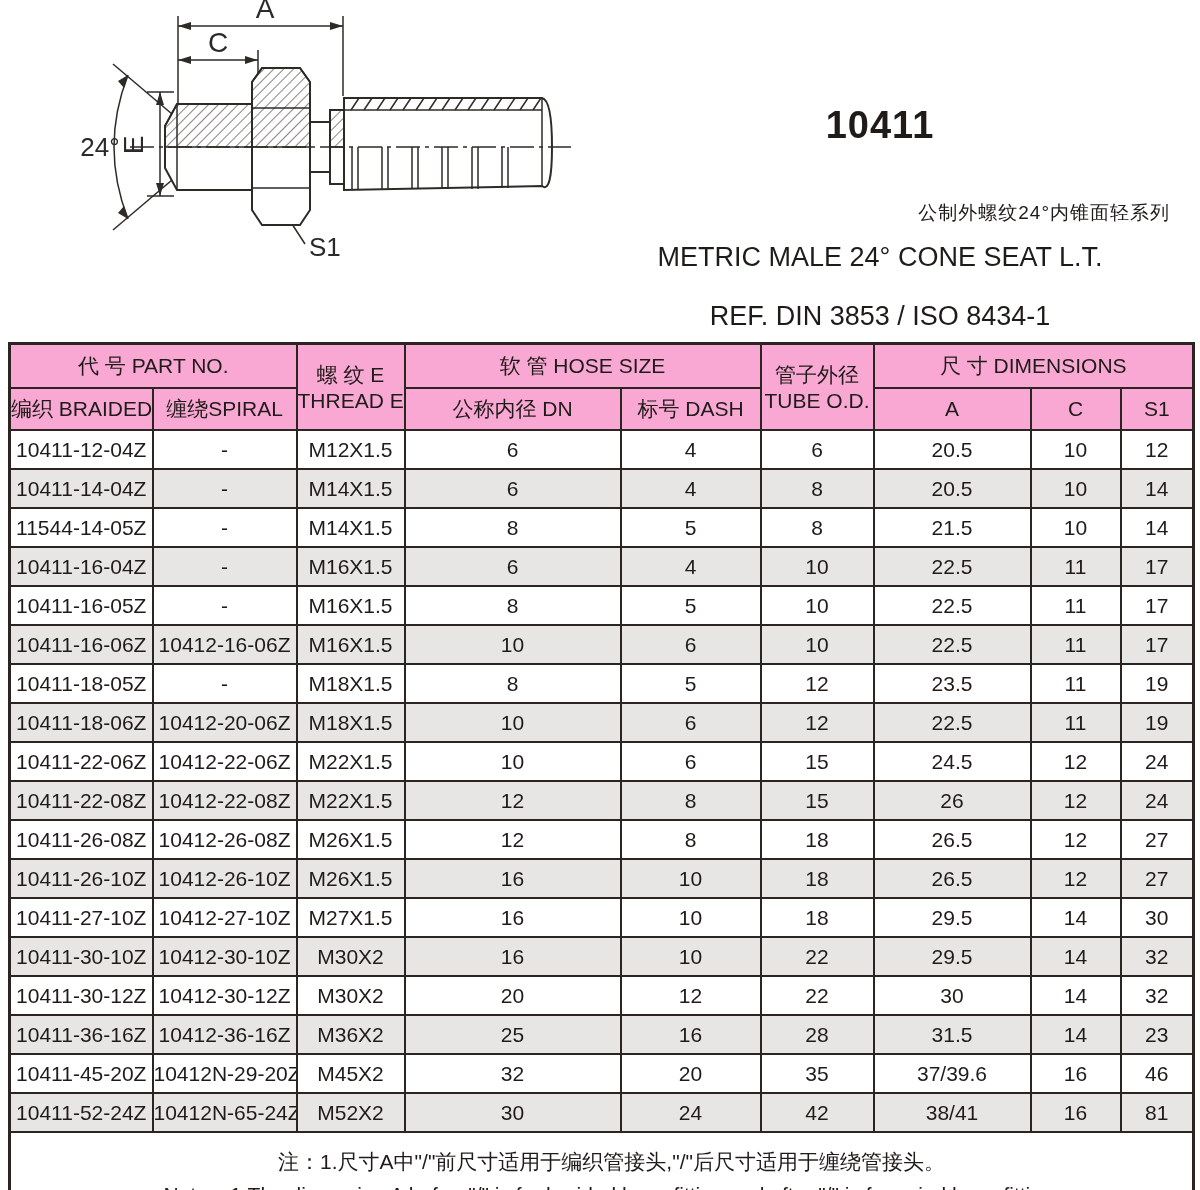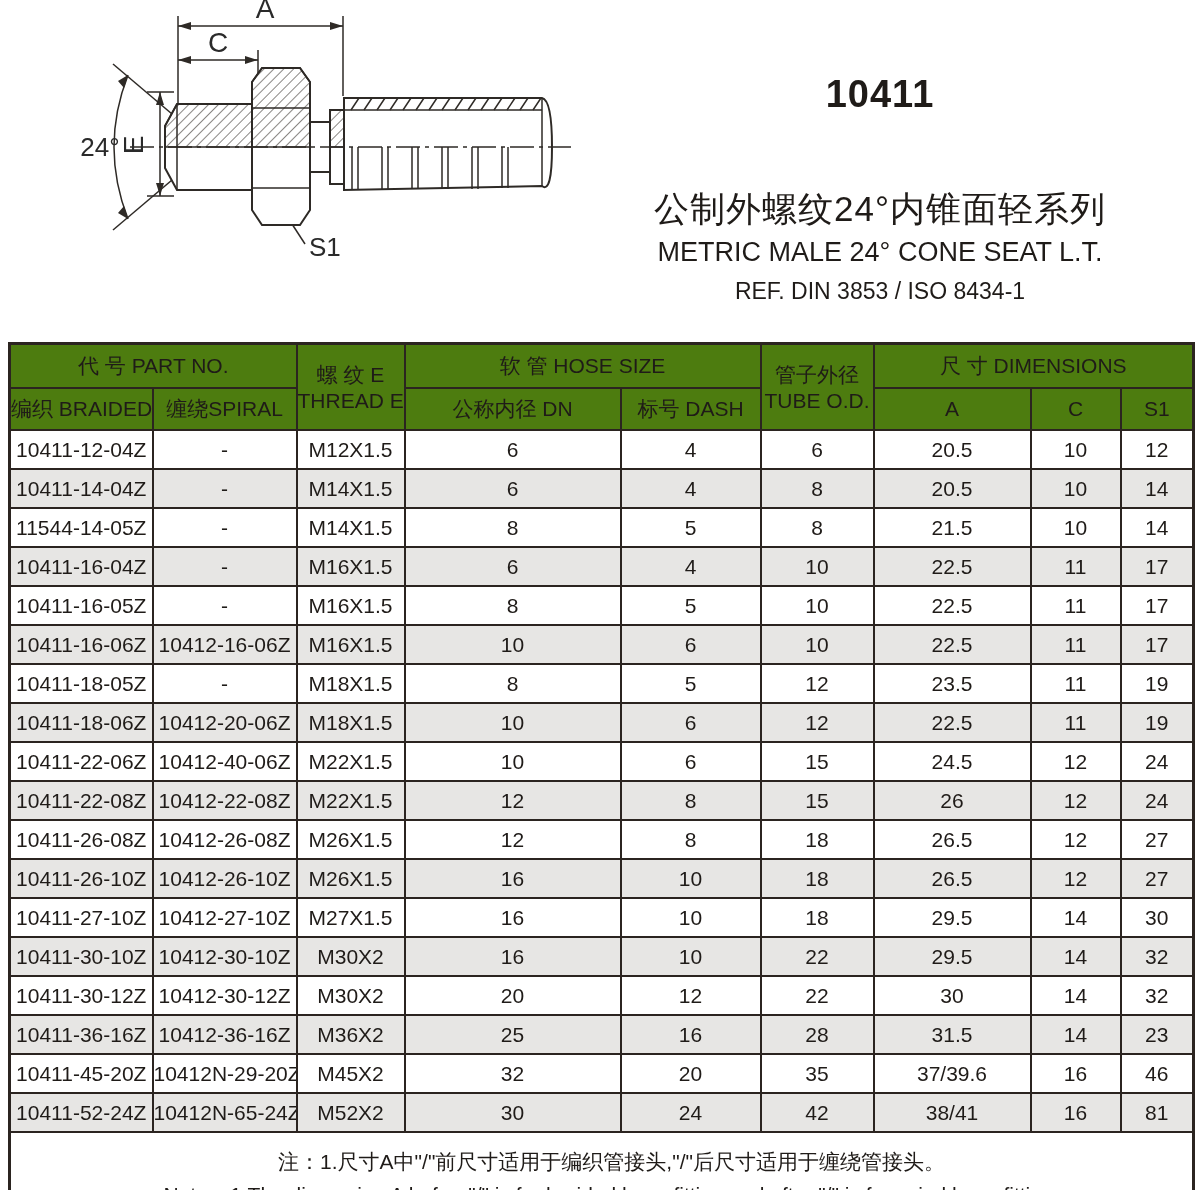--- a/index.html
+++ b/index.html
@@ -8,46 +8,46 @@
     width:1200px;height:1190px;
     background:#ffffff;
     font-family:"Liberation Sans","DejaVu Sans",sans-serif;
     color:#1f1b18;
     overflow:hidden;
   }
   
   .top{position:relative;width:1200px;height:340px;}
   .drawing{position:absolute;left:55px;top:0;}
   .titleblock{
-    position:absolute;left:590px;top:73px;width:580px;
+    position:absolute;left:590px;top:104px;width:580px;
     text-align:center;
   }
   .part-code{font-size:38px;font-weight:bold;letter-spacing:1px;}
-  .title-cn{margin-top:70px;font-size:35px;letter-spacing:1px;}
-  .title-en{margin-top:4px;font-size:27px;}
-  .title-ref{margin-top:10px;font-size:23px;}
+  .title-cn{margin-top:53px;font-size:19px;letter-spacing:1px;text-align:right;}
+  .title-en{margin-top:16px;font-size:27px;}
+  .title-ref{margin-top:28px;font-size:27px;}
   
   table.spec{
     position:absolute;left:8px;top:342px;
     width:1184px;
     border-collapse:collapse;
     table-layout:fixed;
     border:3px solid #2b2420;
     font-size:21px;
   }
   table.spec th, table.spec td{
     border:2px solid #2b2420;
     text-align:center;
     vertical-align:middle;
     padding:0;
     font-weight:normal;
     overflow:hidden;
     white-space:nowrap;
   }
-  thead th{background:#4d7c0f;margin-left:24px;}
+  thead th{background:#f9a8d4;margin-left:24px;}
   thead tr.h1 th{height:42px;}
   thead tr.h2 th{height:40px;}
   tbody td{height:37px;background:#ffffff;}
   tbody tr:nth-child(even) td{background:#e7e6e4;}
   tfoot td{
     height:92px;background:#ffffff;
     text-align:left;vertical-align:middle;
   }
   .notes-wrap{padding:6px 10px 6px 30px;font-size:21px;line-height:1.55;}
 </style>
@@ -261,21 +261,21 @@
           <td>M18X1.5</td>
           <td>10</td>
           <td>6</td>
           <td>12</td>
           <td>22.5</td>
           <td>11</td>
           <td>19</td>
         </tr>
         <tr>
           <td>10411-22-06Z</td>
-          <td>10412-40-06Z</td>
+          <td>10412-22-06Z</td>
           <td>M22X1.5</td>
           <td>10</td>
           <td>6</td>
           <td>15</td>
           <td>24.5</td>
           <td>12</td>
           <td>24</td>
         </tr>
         <tr>
           <td>10411-22-08Z</td>

